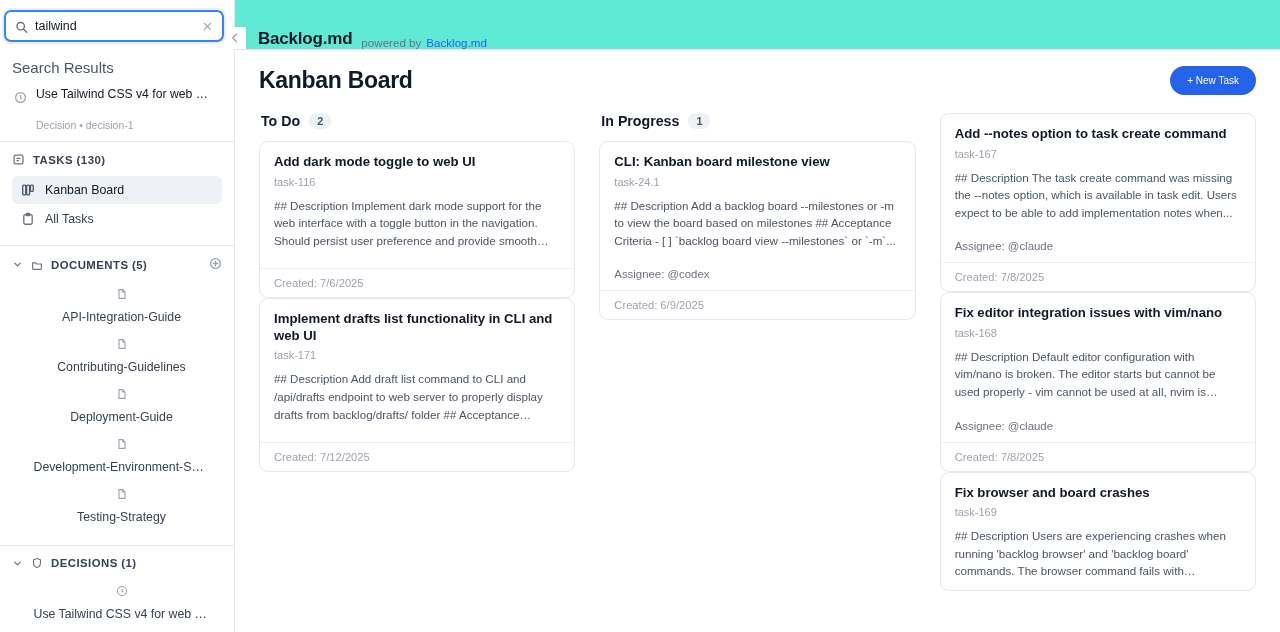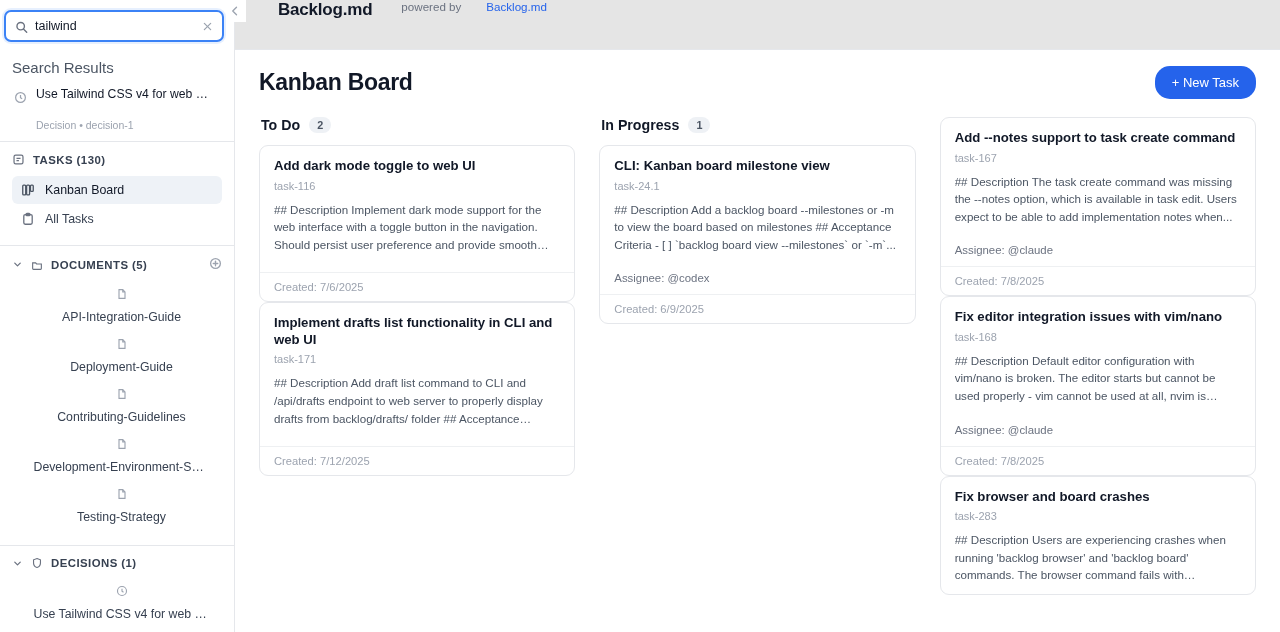--- a/index.html
+++ b/index.html
@@ -93,41 +93,40 @@
     font-size: 12.3px; color: #374151; cursor: pointer; flex-direction: column;
   }
   .doc-item .ico { color: #9ca3af; display: flex; align-items: center; }
   .doc-label { white-space: nowrap; overflow: hidden; text-overflow: ellipsis; max-width: 176px; }
 
   
   .main { flex: 1; display: flex; flex-direction: column; min-width: 0; background: #fff; }
   .topbar {
     height: 50px; flex: 0 0 50px;
     border-bottom: 1px solid #e5e7eb;
-    display: flex; align-items: flex-start;
+    display: flex; align-items: flex-end;
     padding: 0 16px 0 0;
-    background: #e5e5e5;
-    gap: 20px;
+    background: #5eead4;
   }
   .collapse-btn {
     width: 22px; height: 22px; margin-left: -11px; margin-right: 12px;
     display: flex; align-items: center; justify-content: center;
     color: #9ca3af; cursor: pointer; background: #fff;
   }
   .brand { font-size: 17px; font-weight: 700; color: #111827; letter-spacing: -0.2px; }
   .powered { font-size: 11.6px; color: #6b7280; margin-left: 9px; }
   .brand-link { font-size: 11.6px; color: #2563eb; margin-left: 5px; cursor: pointer; }
 
   .board-area { flex: 1; padding: 16px 24px 0 24px; overflow: hidden; }
   .board-head { display: flex; align-items: center; justify-content: space-between; margin-bottom: 18px; }
   .board-title { font-size: 23px; font-weight: 700; color: #111827; letter-spacing: -0.3px; }
   .new-task-btn {
     background: #2563eb; color: #fff; border: none;
     font-family: "Liberation Sans", sans-serif;
-    font-size: 13px; font-weight: 500;
+    font-size: 10px; font-weight: 500;
     padding: 9px 17px; border-radius: 15px; cursor: pointer;
   }
 
   .columns { display: flex; gap: 24px; align-items: flex-start; }
   .column { flex: 1 1 0; min-width: 0; }
   .col-head { display: flex; align-items: center; gap: 9px; margin-bottom: 12px; padding-left: 2px; }
   .col-title { font-size: 14.2px; font-weight: 700; color: #111827; }
   .col-count {
     background: #eef1f5; color: #4b5563;
     font-size: 10.8px; font-weight: 600;
@@ -270,30 +269,30 @@
         </span>
         <span class="doc-label">API-Integration-Guide</span>
       </div>
       <div class="doc-item">
         <span class="ico">
           <svg viewBox="0 0 16 16" width="12" height="12" fill="none" stroke="#9ca3af" stroke-width="1.5">
             <path d="M4 2.2h5l3 3v8.6H4z"></path>
               <path d="M9 2.2v3h3"></path>
           </svg>
         </span>
-        <span class="doc-label">Deployment-Guide</span>
+        <span class="doc-label">Contributing-Guidelines</span>
       </div>
       <div class="doc-item">
         <span class="ico">
           <svg viewBox="0 0 16 16" width="12" height="12" fill="none" stroke="#9ca3af" stroke-width="1.5">
             <path d="M4 2.2h5l3 3v8.6H4z"></path>
               <path d="M9 2.2v3h3"></path>
           </svg>
         </span>
-        <span class="doc-label">Contributing-Guidelines</span>
+        <span class="doc-label">Deployment-Guide</span>
       </div>
       <div class="doc-item">
         <span class="ico">
           <svg viewBox="0 0 16 16" width="12" height="12" fill="none" stroke="#9ca3af" stroke-width="1.5">
             <path d="M4 2.2h5l3 3v8.6H4z"></path>
               <path d="M9 2.2v3h3"></path>
           </svg>
         </span>
         <span class="doc-label">Development-Environment-Setup</span>
       </div>
@@ -397,40 +396,40 @@
               <div class="card-assignee">Assignee: @codex</div>
               <div class="card-foot">Created: 6/9/2025</div>
             </div>
           </div>
         </div>
 
         <div class="column">
           <div class="cards">
             <div class="card">
               <div class="card-body">
-                <div class="card-title">Add --notes support to task create command</div>
+                <div class="card-title">Add --notes option to task create command</div>
                 <div class="card-id">task-167</div>
                 <div class="card-desc">## Description The task create command was missing the --notes option, which is available in task edit. Users expect to be able to add implementation notes when...</div>
               </div>
               <div class="card-assignee">Assignee: @claude</div>
               <div class="card-foot">Created: 7/8/2025</div>
             </div>
             <div class="card">
               <div class="card-body">
                 <div class="card-title">Fix editor integration issues with vim/nano</div>
                 <div class="card-id">task-168</div>
                 <div class="card-desc">## Description Default editor configuration with vim/nano is broken. The editor starts but cannot be used properly - vim cannot be used at all, nvim is extremely slow, and...</div>
               </div>
               <div class="card-assignee">Assignee: @claude</div>
               <div class="card-foot">Created: 7/8/2025</div>
             </div>
             <div class="card">
               <div class="card-body">
                 <div class="card-title">Fix browser and board crashes</div>
-                <div class="card-id">task-283</div>
+                <div class="card-id">task-169</div>
                 <div class="card-desc">## Description Users are experiencing crashes when running 'backlog browser' and 'backlog board' commands. The browser command fails with TypeError:...</div>
               </div>
 
             </div>
           </div>
         </div>
 
       </div>
     </div>
   </section>

